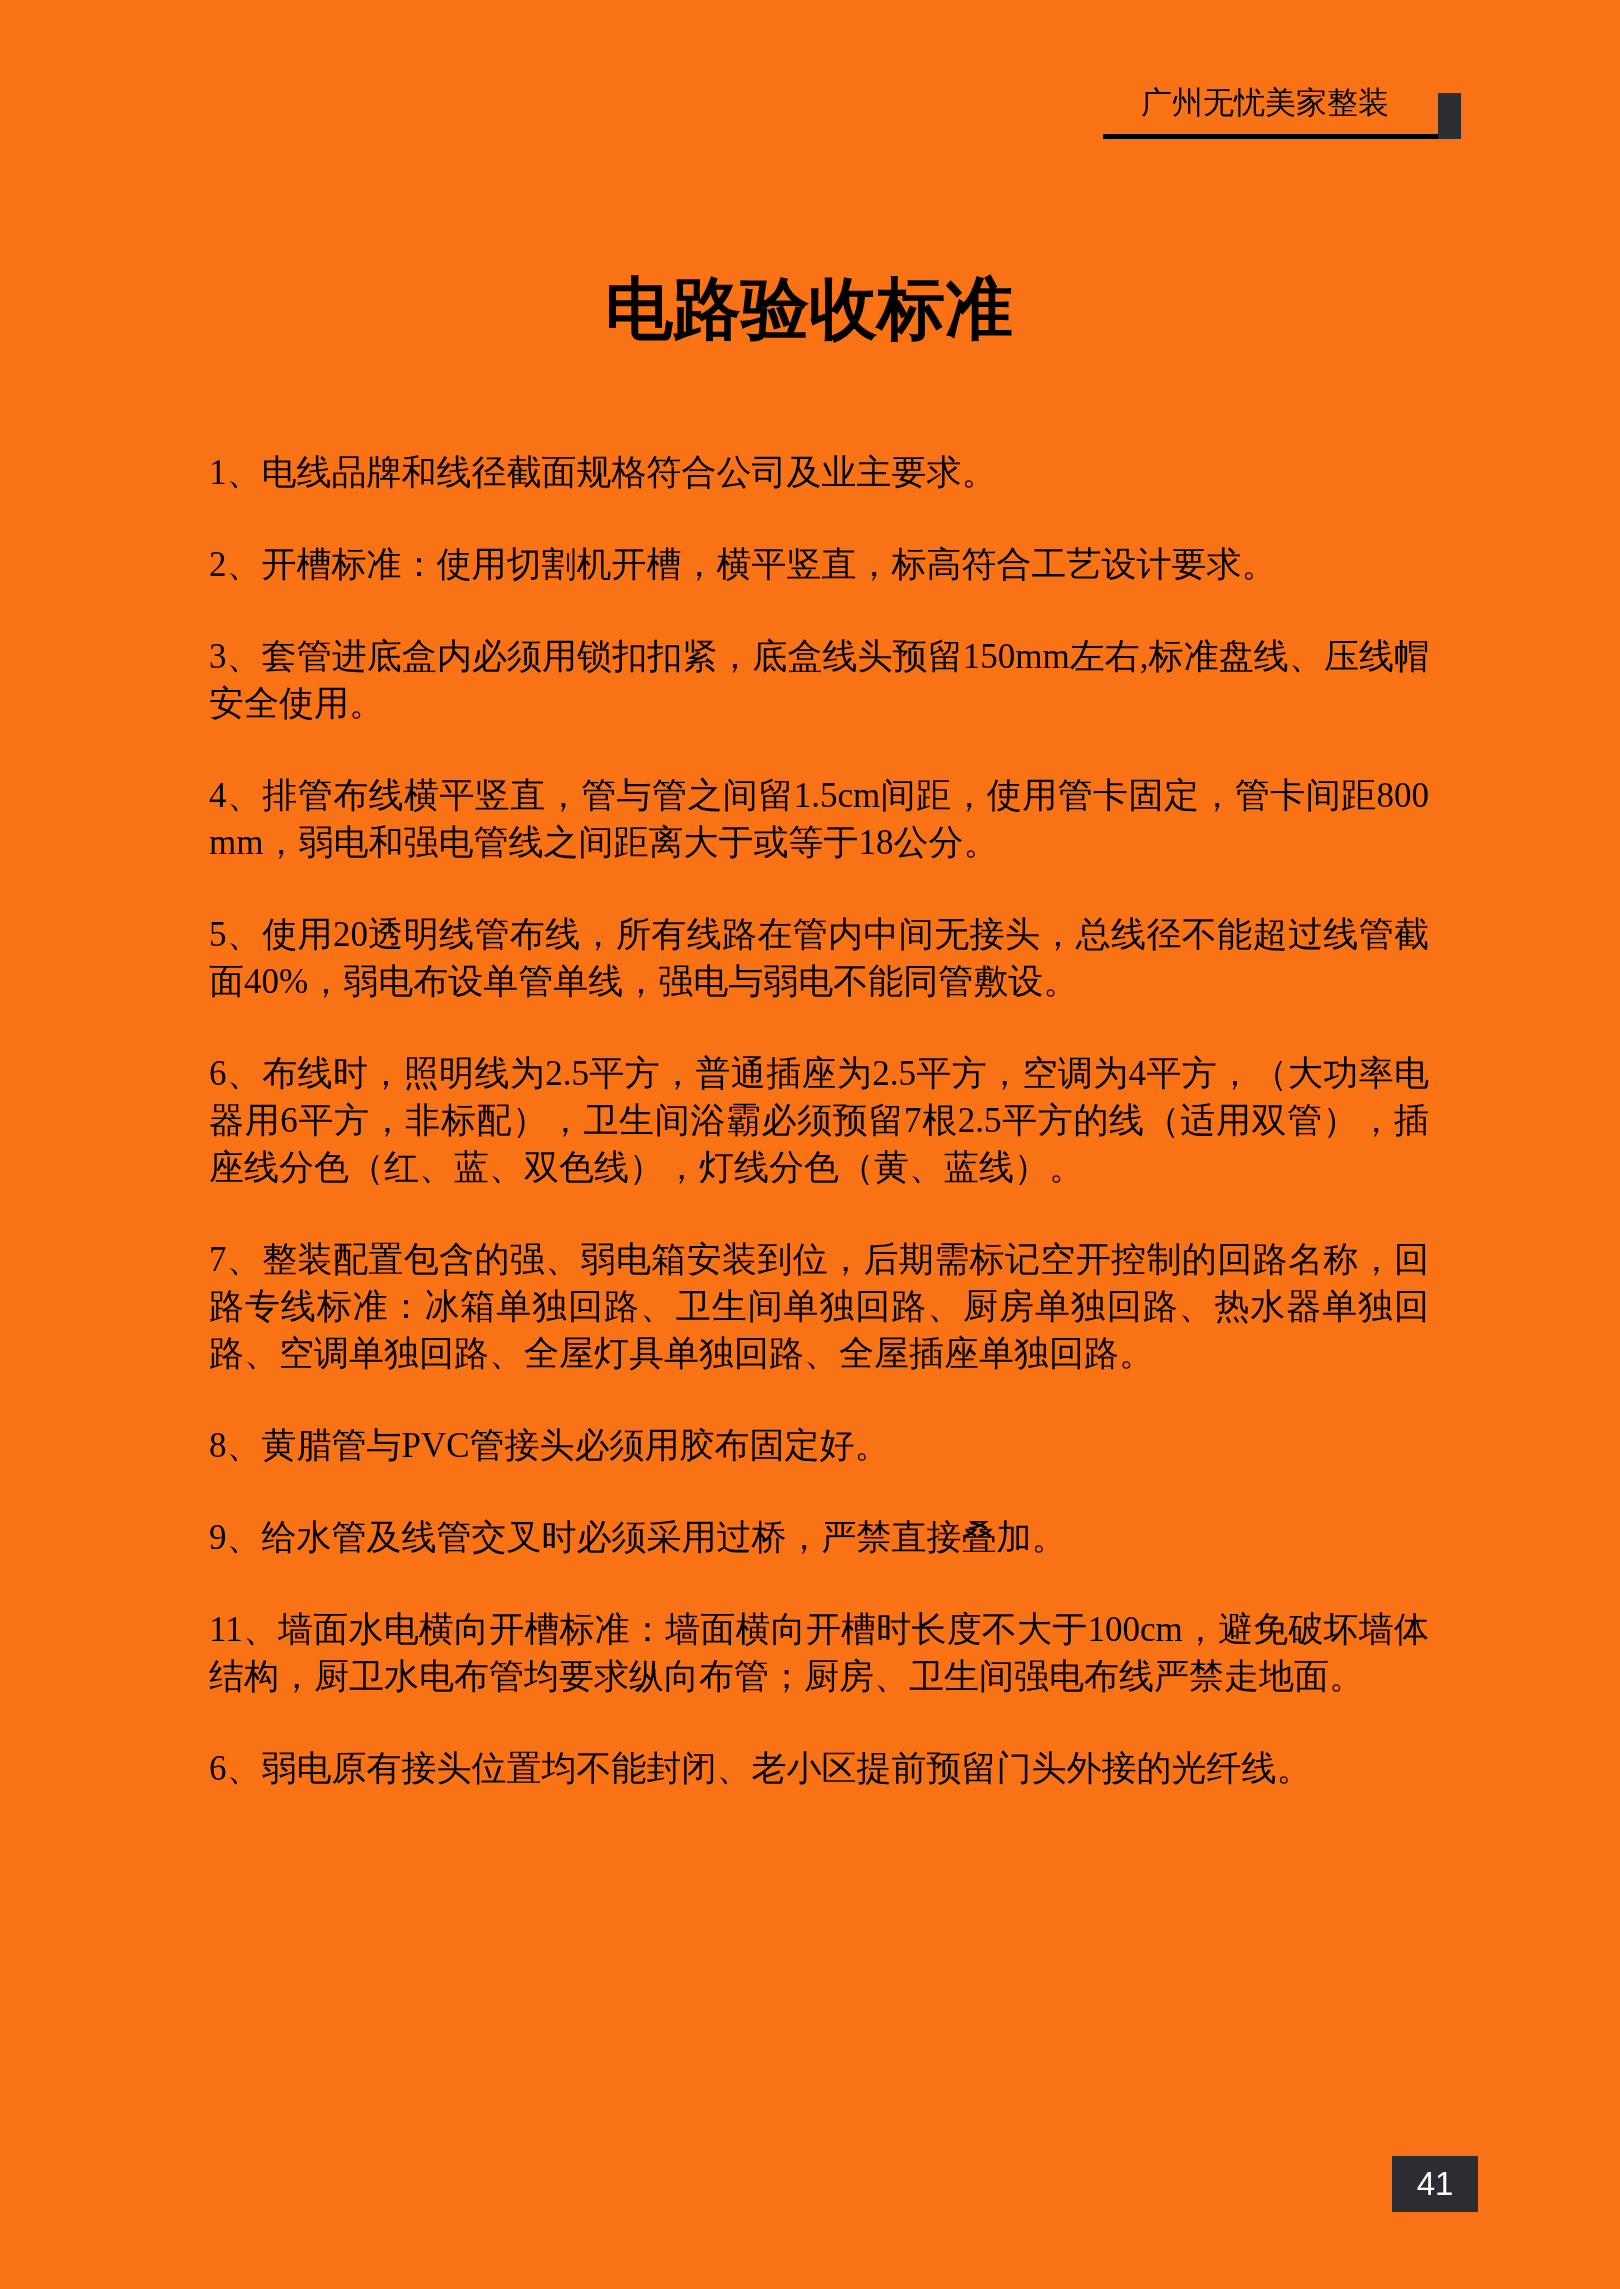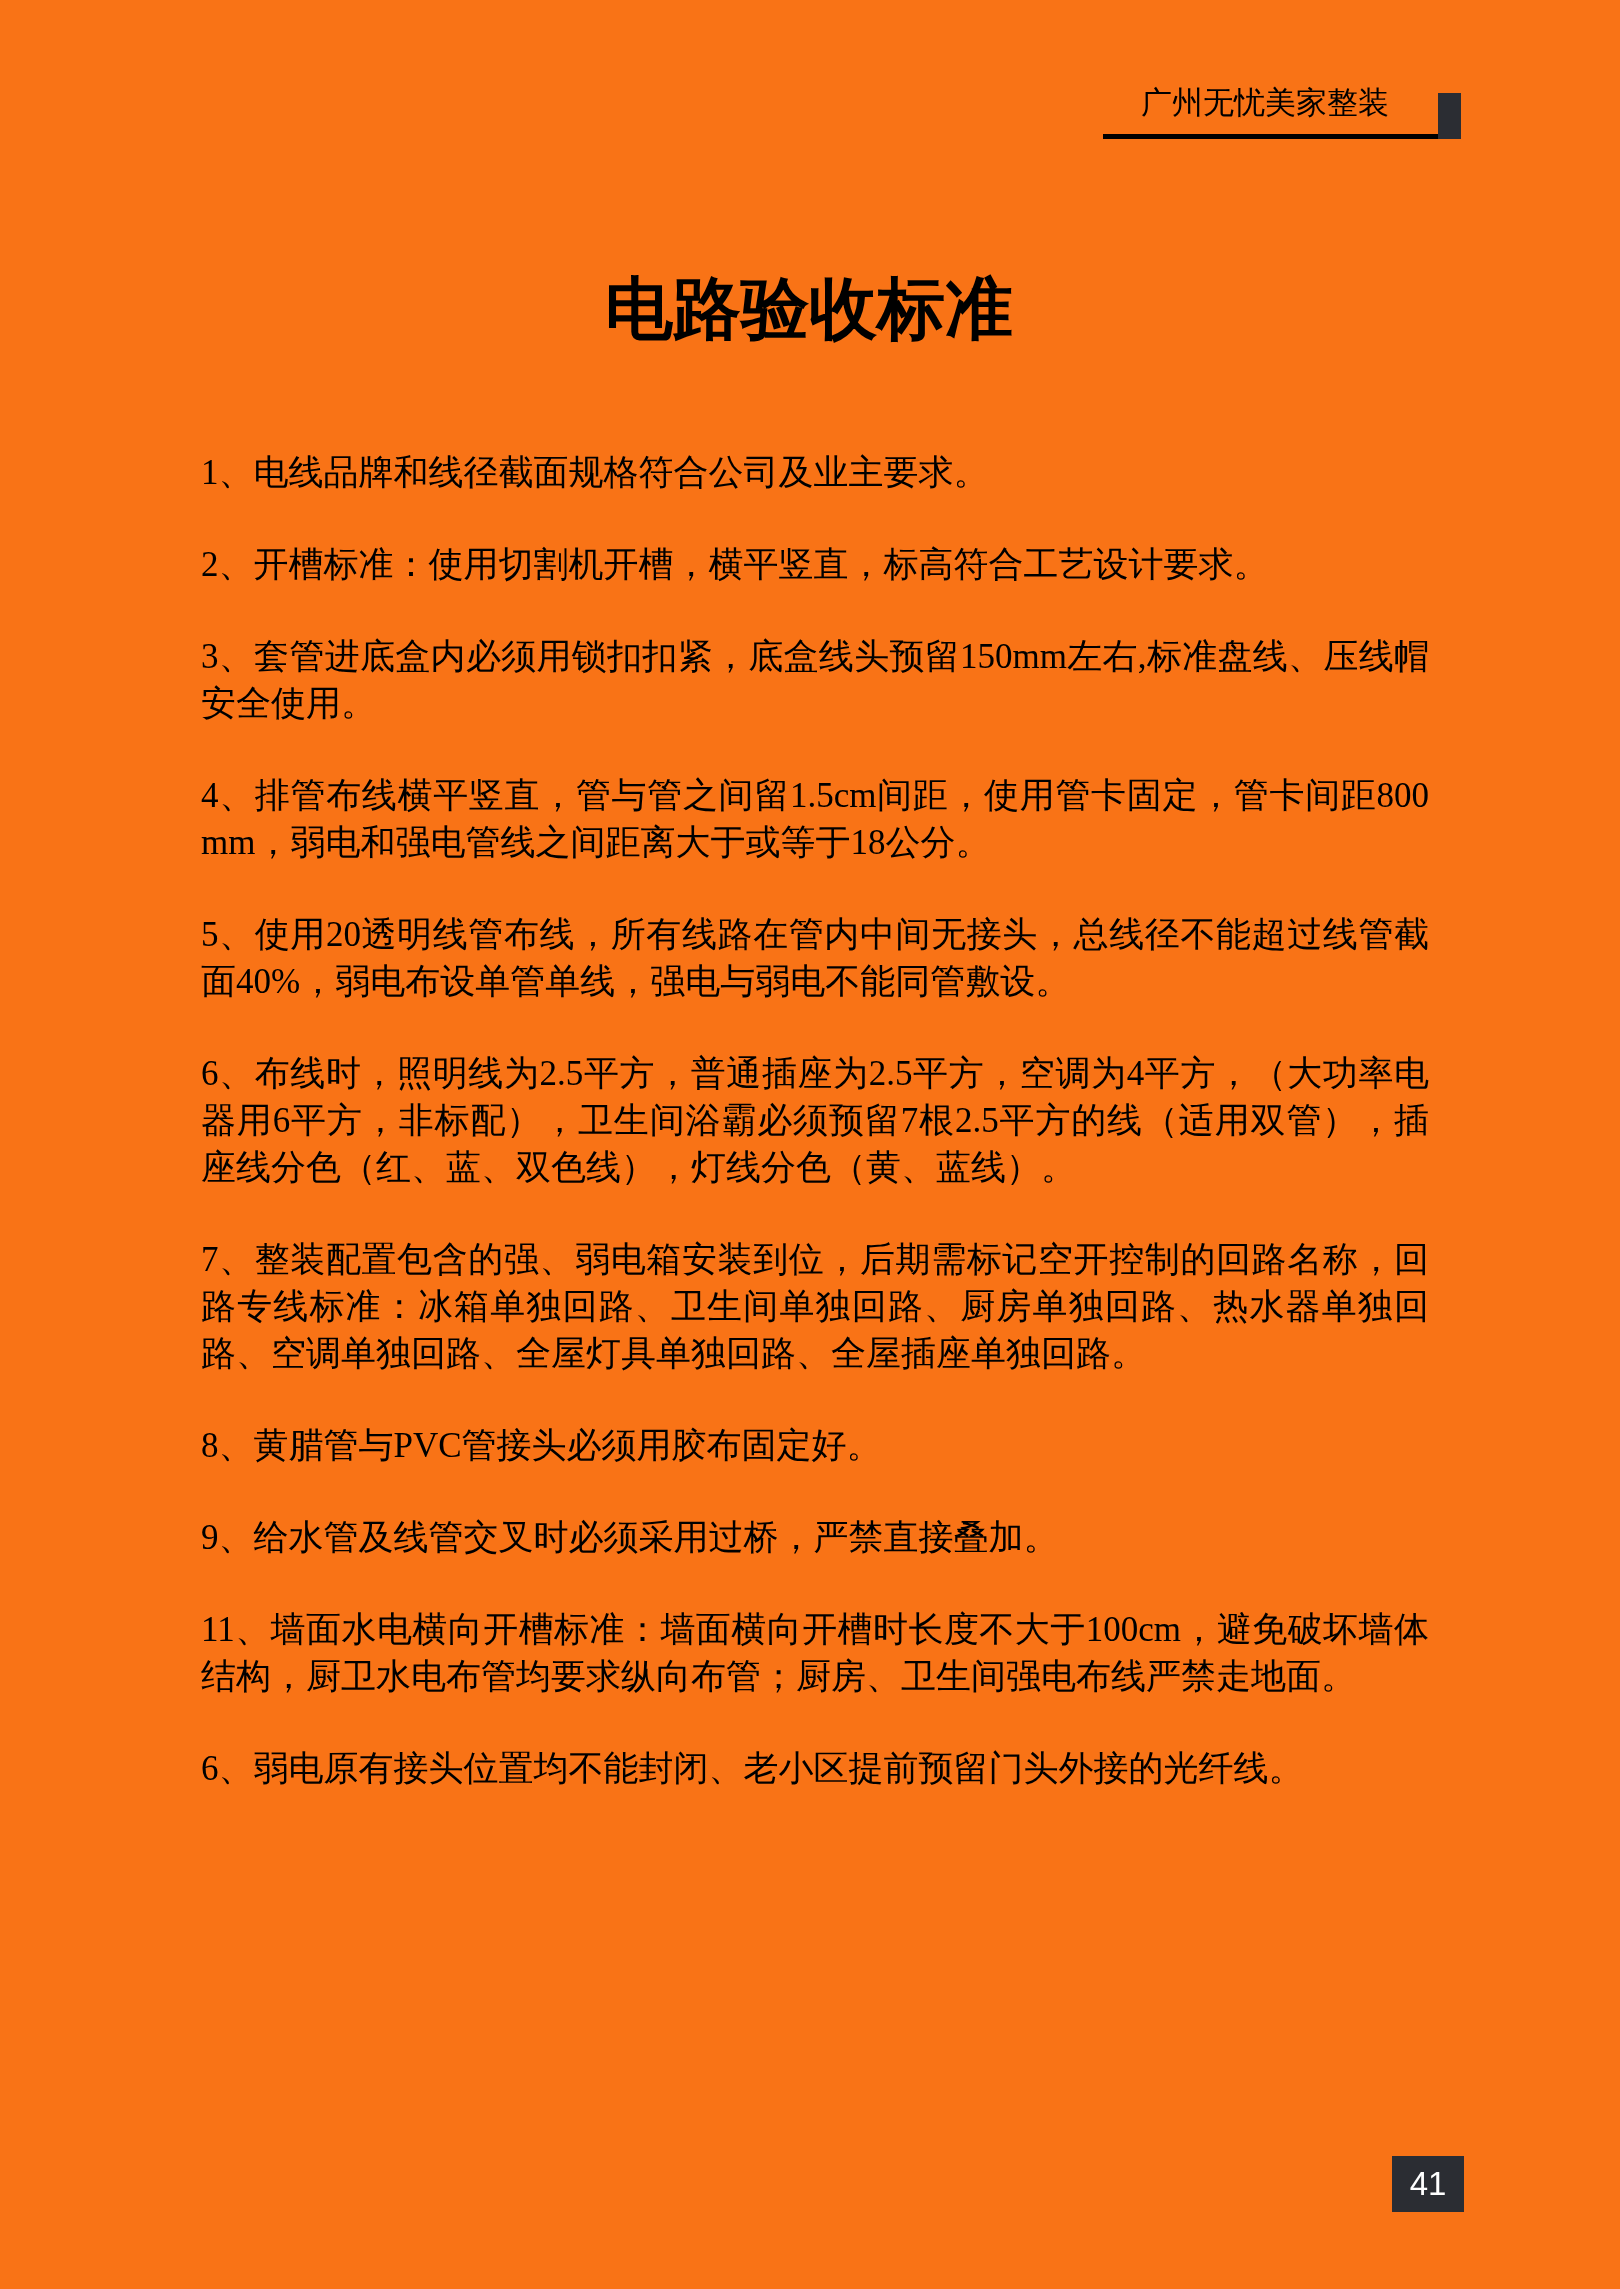--- a/index.html
+++ b/index.html
@@ -66,31 +66,31 @@
   .content {
     position: absolute;
     left: 193px;
     top: 449px;
     width: 1236px;
     font-size: 35px;
     line-height: 47px;
     color: #000000;
   }
   .content p.item {
-    margin: 0 0 45px 8px;
+    margin: 0 0 45px 16px;
     text-align: justify;
     text-align-last: left;
     word-break: break-all;
   }
   
   .page-badge {
     position: absolute;
     left: 1392px;
     top: 2156px;
-    width: 72px;
+    width: 86px;
     height: 56px;
     display: flex;
     align-items: center;
     justify-content: center;
     font-family: "Liberation Sans", "DejaVu Sans", sans-serif;
     font-size: 33px;
     color: #ffffff;
   }
 </style>
 </head>

